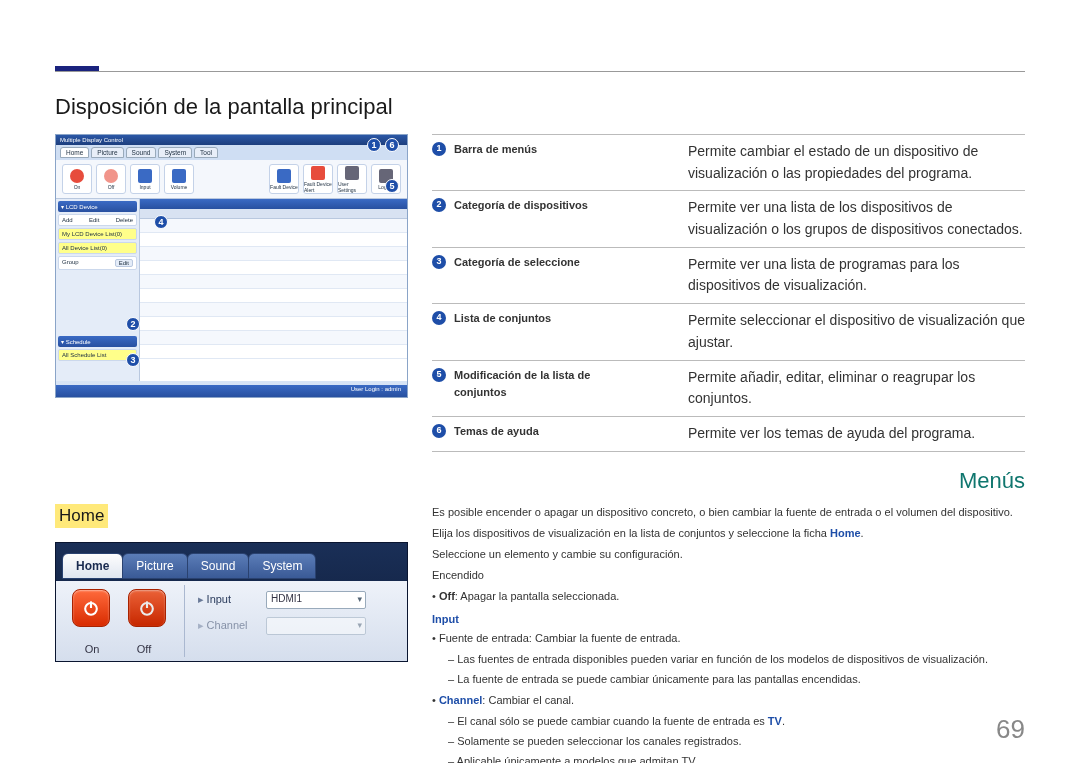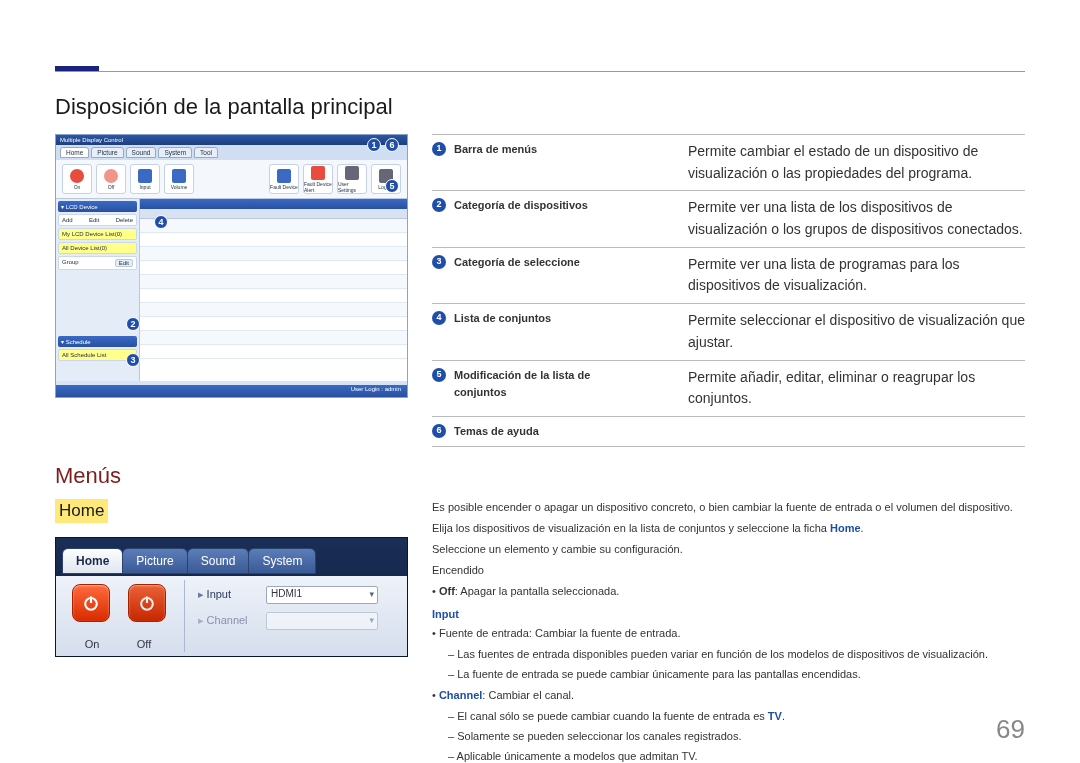--- a/index.html
+++ b/index.html
@@ -10,21 +10,21 @@
     font-family: "Helvetica Neue", Arial, sans-serif;
     color: #333;
     position: relative;
     padding: 0 55px;
   }
   .top-rule-wrap { position: absolute; top: 54px; left: 55px; right: 55px; }
   .top-rule-thick { width: 44px; height: 6px; background: #1a237e; display: inline-block; vertical-align: bottom; }
   .top-rule-thin { position: absolute; left: 0; right: 0; bottom: 0; height: 1px; background: #999; }
   .content { position: absolute; top: 94px; left: 55px; right: 55px; }
   h1 { font-size: 22px; font-weight: 400; color: #1a1a1a; margin-bottom: 14px; }
-  h2 { font-size: 22px; font-weight: 400; color: #7f1d1d; margin-top: 16px; margin-bottom: 10px; }
+  h2 { font-size: 22px; font-weight: 400; color: #0f766e; margin-top: 16px; margin-bottom: 10px; text-align: right; }
   .flex-row { display: flex; gap: 24px; }
   .left-col { width: 353px; flex-shrink: 0; }
   .right-col { flex: 1; font-size: 11.5px; line-height: 1.55; color: #333; }
 
   
   .mdc-shot {
     width: 353px; height: 264px;
     border: 1px solid #8aa4c8;
     background: linear-gradient(#eaf1fb, #d6e3f5);
     position: relative; overflow: hidden;
@@ -75,21 +75,21 @@
   .hs-btns { position:absolute; left:16px; top:8px; display:flex; gap:18px; align-items:center;}
   .hs-pbtn { width:38px; height:38px; border-radius:8px; background:linear-gradient(#ff6a3c,#d82b00); border:1px solid #a82200; box-shadow:inset 0 1px 2px rgba(255,255,255,.5); position:relative;}
   .hs-pbtn.off::after{content:""; position:absolute; inset:0; background:rgba(0,0,0,.08); border-radius:8px;}
   .hs-pbtn svg{position:absolute; left:50%; top:50%; transform:translate(-50%,-50%);}
   .hs-blabel { position:absolute; bottom:6px; width:48px; text-align:center; font-size:11px; color:#334;}
   .hs-blabel.l1{left:12px;} .hs-blabel.l2{left:64px;}
   .hs-sep { position:absolute; left:128px; top:4px; bottom:4px; width:1px; background:#aab8d0;}
   .hs-field { position:absolute; left:142px; display:flex; align-items:center; gap:8px; font-size:11px;}
   .hs-field .lbl{ width:60px; color:#2a3b5c;} .hs-field .lbl::before{content:"▸ "; color:#6a7a98;}
   .hs-field.f1{ top:10px;} .hs-field.f2{ top:36px;}
-  .hs-field .dd { width:112px; height:18px; background:#fff; border:1px solid #9ab; border-radius:2px; font-size:10px; padding:1px 4px; color:#334; position:relative;}
+  .hs-field .dd { width:100px; height:18px; background:#fff; border:1px solid #9ab; border-radius:2px; font-size:10px; padding:1px 4px; color:#334; position:relative;}
   .hs-field .dd .chev{position:absolute; right:3px; top:2px; font-size:9px; color:#567;}
   .hs-field.f2 .lbl, .hs-field.f2 .dd { opacity:.5;}
 
   
   .rt p { margin-bottom:4px; font-size:11px; }
   .rt ul { list-style:none; padding-left:0; margin:2px 0 4px;}
   .rt ul.bul > li::before { content:"•  "; }
   .rt ul.bul > li { padding-left:12px; text-indent:-12px; margin-bottom:3px; font-size:11px;}
   .rt ul.dash > li::before { content:"–  "; }
   .rt ul.dash > li { padding-left:28px; text-indent:-12px; margin-bottom:3px; font-size:11px;}
@@ -227,20 +227,21 @@
             <span class="item-desc">Permite seleccionar el dispositivo de visualización que ajustar.</span>
           </div>
         <div class="item-row">
             <span class="num-badge">5</span>
             <span class="item-label">Modificación de la lista de conjuntos</span>
             <span class="item-desc">Permite añadir, editar, eliminar o reagrupar los conjuntos.</span>
           </div>
         <div class="item-row">
             <span class="num-badge">6</span>
             <span class="item-label">Temas de ayuda</span>
+            <span class="item-desc">Permite ver los temas de ayuda del programa.</span>
           </div>
       </div>
     </div>
   </div>
 
   <h2>Menús</h2>
 
   <div class="flex-row">
     <div class="left-col">
       <span class="highlight">Home</span>

